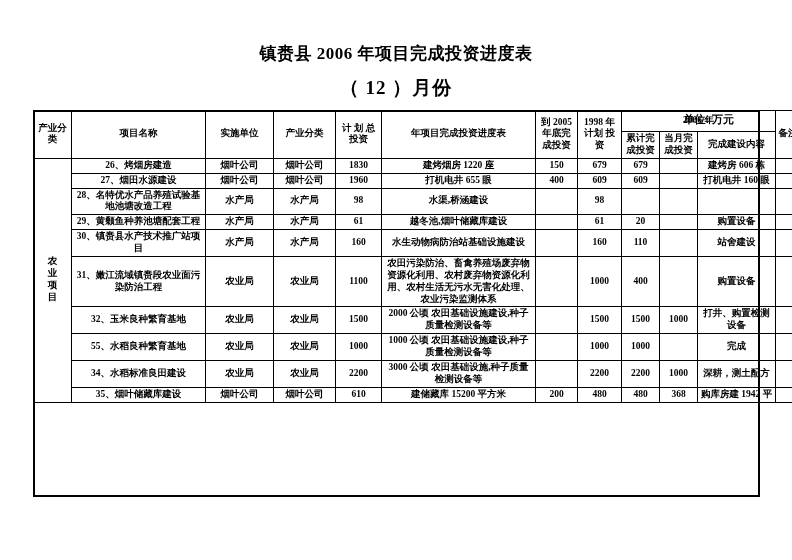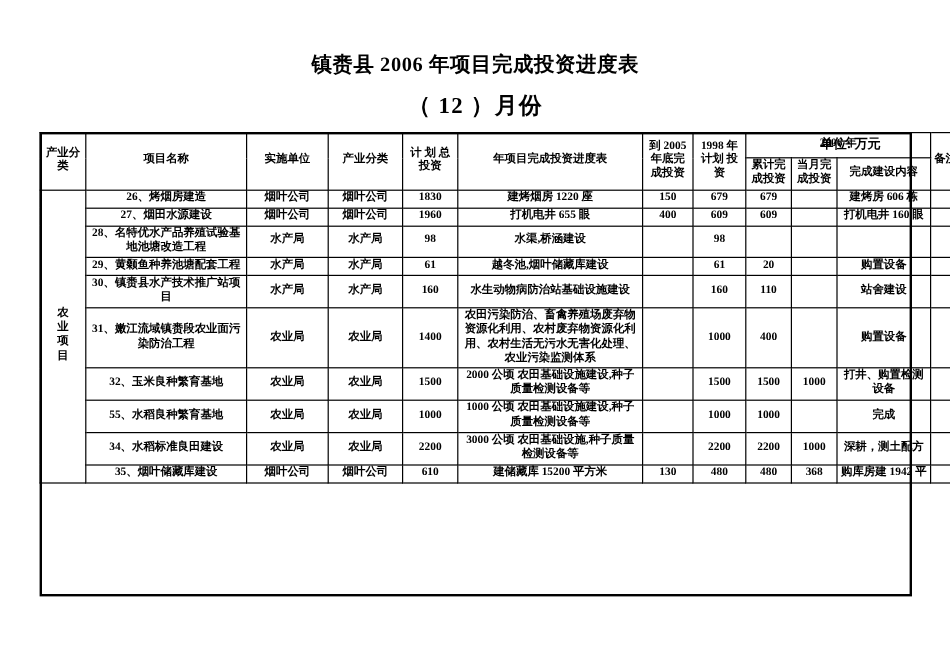--- a/index.html
+++ b/index.html
@@ -211,21 +211,21 @@
         <td class="num">160</td>
         <td class="num">110</td>
         <td class="num"></td>
         <td class="desc-cell">站舍建设</td>
         <td></td>
       </tr>
       <tr>
         <td class="name-cell">31、嫩江流域镇赉段农业面污染防治工程</td>
         <td>农业局</td>
         <td>农业局</td>
-        <td class="num">1400</td>
+        <td class="num">1100</td>
         <td class="desc-cell">农田污染防治、畜禽养殖场废弃物资源化利用、农村废弃物资源化利用、农村生活无污水无害化处理、农业污染监测体系</td>
         <td class="num"></td>
         <td class="num">1000</td>
         <td class="num">400</td>
         <td class="num"></td>
         <td class="desc-cell">购置设备</td>
         <td></td>
       </tr>
       <tr>
         <td class="name-cell">32、玉米良种繁育基地</td>
@@ -265,21 +265,21 @@
         <td class="num">1000</td>
         <td class="desc-cell">深耕，测土配方</td>
         <td></td>
       </tr>
       <tr>
         <td class="name-cell">35、烟叶储藏库建设</td>
         <td>烟叶公司</td>
         <td>烟叶公司</td>
         <td class="num">610</td>
         <td class="desc-cell">建储藏库 15200 平方米</td>
-        <td class="num">130</td>
+        <td class="num">200</td>
         <td class="num">480</td>
         <td class="num">480</td>
         <td class="num">368</td>
         <td class="desc-cell">购库房建 1942 平</td>
         <td></td>
       </tr>
     </tbody>
   </table>
 
   <div class="outer-frame"></div>

